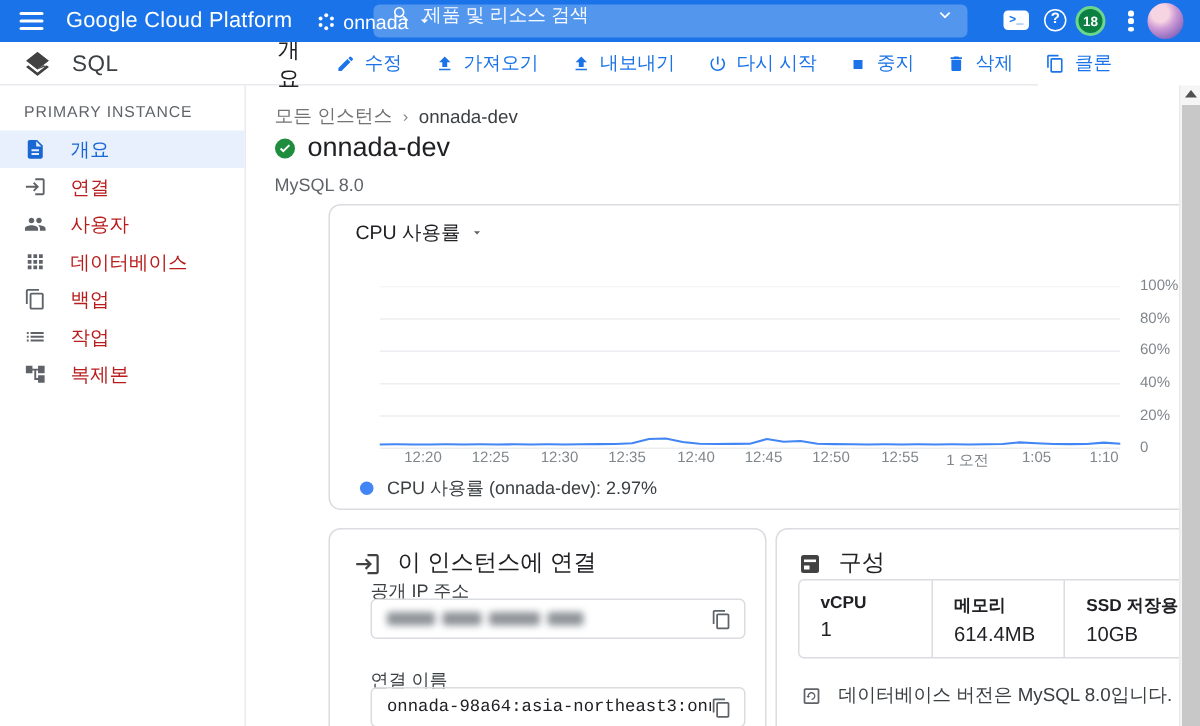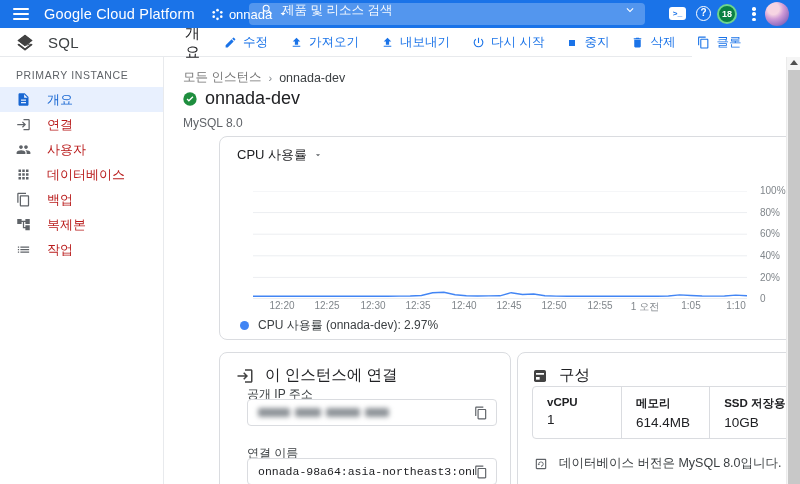--- a/index.html
+++ b/index.html
@@ -228,29 +228,29 @@
       <span>데이터베이스</span>
     </div>
     <div class="side-item">
       <svg width="15" height="15" viewBox="0 0 24 24" fill="currentColor">
           <path d="M16 1H4c-1.1 0-2 .9-2 2v14h2V3h12V1zm3 4H8c-1.1 0-2 .9-2 2v14c0 1.1.9 2 2 2h11c1.1 0 2-.9 2-2V7c0-1.1-.9-2-2-2zm0 16H8V7h11v14z"></path>
         </svg>
       <span>백업</span>
     </div>
     <div class="side-item">
       <svg width="15" height="15" viewBox="0 0 24 24" fill="currentColor">
+          <path d="M3 9h2V7H3v2zm0 8h2v-2H3v2zm0-4h2v-2H3v2zm4 4h14v-2H7v2zm0-4h14v-2H7v2zM7 7v2h14V7H7z"></path>
+        </svg>
+      <span>작업</span>
+    </div>
+    <div class="side-item">
+      <svg width="15" height="15" viewBox="0 0 24 24" fill="currentColor">
           <path d="M22 11V3h-7v3H9V3H2v8h7V8h2v10h4v3h7v-8h-7v3h-2V8h2v3h7z"></path>
         </svg>
       <span>복제본</span>
-    </div>
-    <div class="side-item">
-      <svg width="15" height="15" viewBox="0 0 24 24" fill="currentColor">
-          <path d="M3 9h2V7H3v2zm0 8h2v-2H3v2zm0-4h2v-2H3v2zm4 4h14v-2H7v2zm0-4h14v-2H7v2zM7 7v2h14V7H7z"></path>
-        </svg>
-      <span>작업</span>
     </div>
   </div>
 
   <div class="breadcrumb">
     <span class="crumb-link">모든 인스턴스</span>
     <span class="crumb-sep">›</span>
     <span class="crumb-cur">onnada-dev</span>
   </div>
   <div class="title-row">
     <span style="display:flex;">

